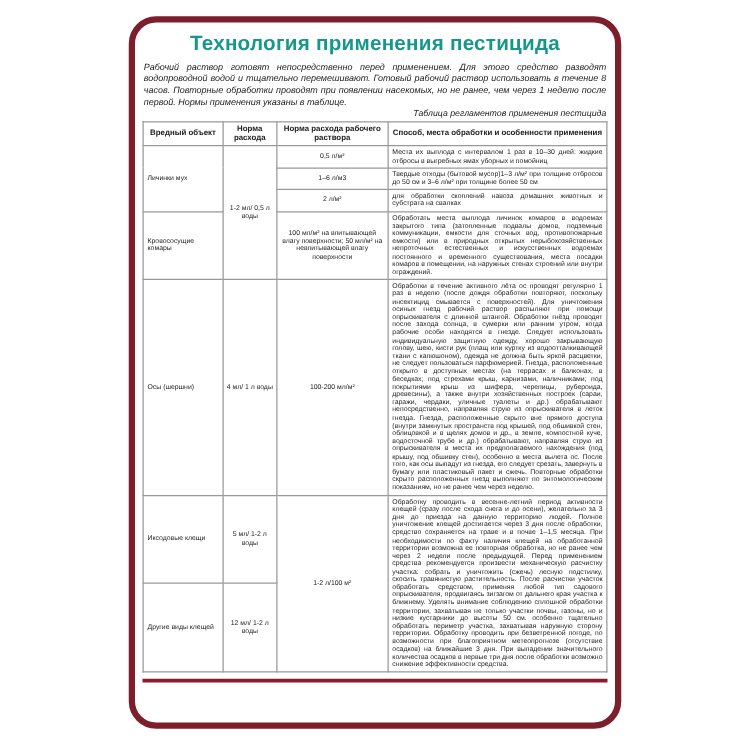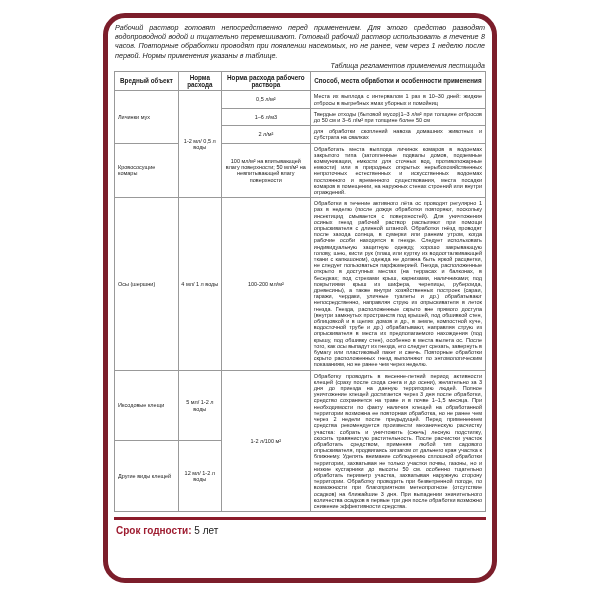--- a/index.html
+++ b/index.html
@@ -51,20 +51,21 @@
     border-top:3px solid var(--rule_red);
     margin:5px 0 5px 0;
   }
   .footer{font-size:10px;margin-left:2px;}
   .footer .flabel{font-weight:bold;color:var(--footer_red);}
 </style>
 </head>
 <body>
 
 <div class="page">
+  <h1 class="title">Технология применения пестицида</h1>
   <p class="intro">Рабочий раствор готовят непосредственно перед применением. Для этого средство разводят водопроводной водой и тщательно перемешивают. Готовый рабочий раствор использовать в течение 8 часов. Повторные обработки проводят при появлении насекомых, но не ранее, чем через 1 неделю после первой. Нормы применения указаны в таблице.</p>
   <div class="caption">Таблица регламентов применения пестицида</div>
 
   <table>
     <colgroup>
       <col class="c-obj">
         <col class="c-rate">
         <col class="c-sol">
         <col class="c-met">
     </colgroup>
@@ -109,14 +110,13 @@
         <td class="met" rowspan="2">Обработку проводить в весенне-летний период активности клещей (сразу после схода снега и до осени), желательно за 3 дня до приезда на данную территорию людей. Полное уничтожение клещей достигается через 3 дня после обработки, средство сохраняется на траве и в почве 1–1,5 месяца. При необходимости по факту наличия клещей на обработанной территории возможна ее повторная обработка, но не ранее чем через 2 недели после предыдущей. Перед применением средства рекомендуется произвести механическую расчистку участка: собрать и уничтожить (сжечь) лесную подстилку, скосить травянистую растительность. После расчистки участок обработать средством, применяя любой тип садового опрыскивателя, продвигаясь зигзагом от дальнего края участка к ближнему. Уделять внимание соблюдению сплошной обработки территории, захватывая не только участки почвы, газоны, но и низкие кустарники до высоты 50 см. особенно тщательно обработать периметр участка, захватывая наружную сторону территории. Обработку проводить при безветренной погоде, по возможности при благоприятном метеопрогнозе (отсутствие осадков) на ближайшие 3 дня. При выпадении значительного количества осадков в первые три дня после обработки возможно снижение эффективности средства.</td>
       </tr>
       <tr>
         <td class="obj">Другие виды клещей</td>
         <td class="rate">12 мл/ 1-2 л воды</td>
       </tr>
     </tbody>
   </table>
 
   <div class="rule"></div>
-  <p class="footer"><span class="flabel">Срок годности:</span> <span>5 лет</span></p>
 </div>
 
 </body></html>

